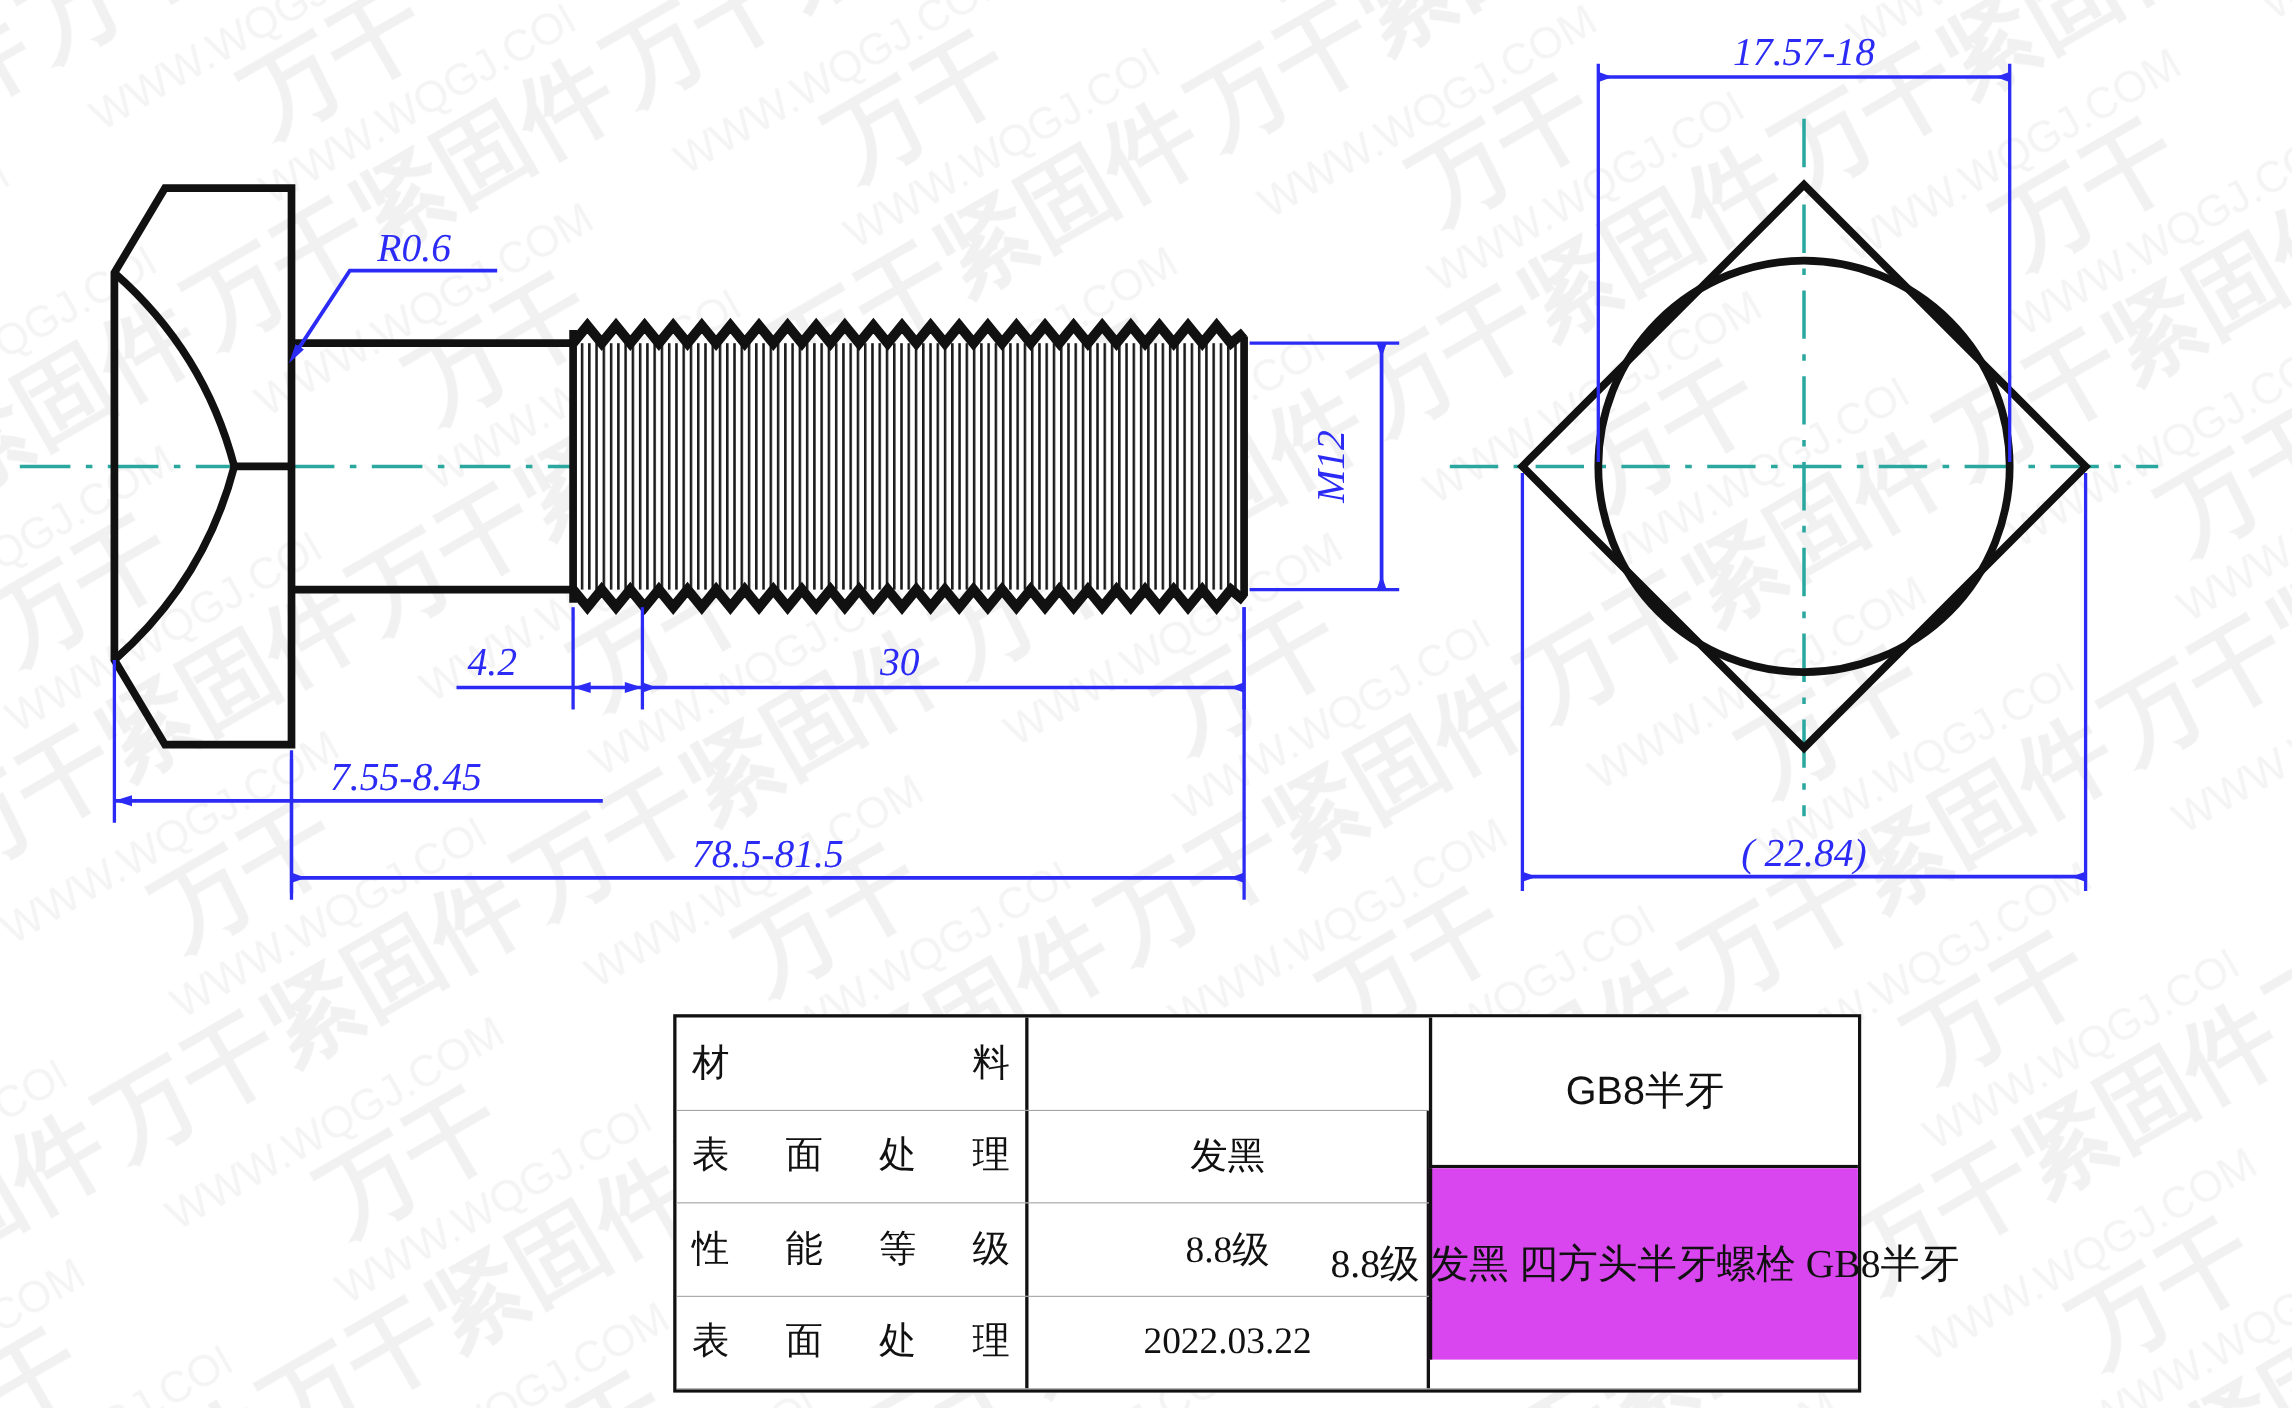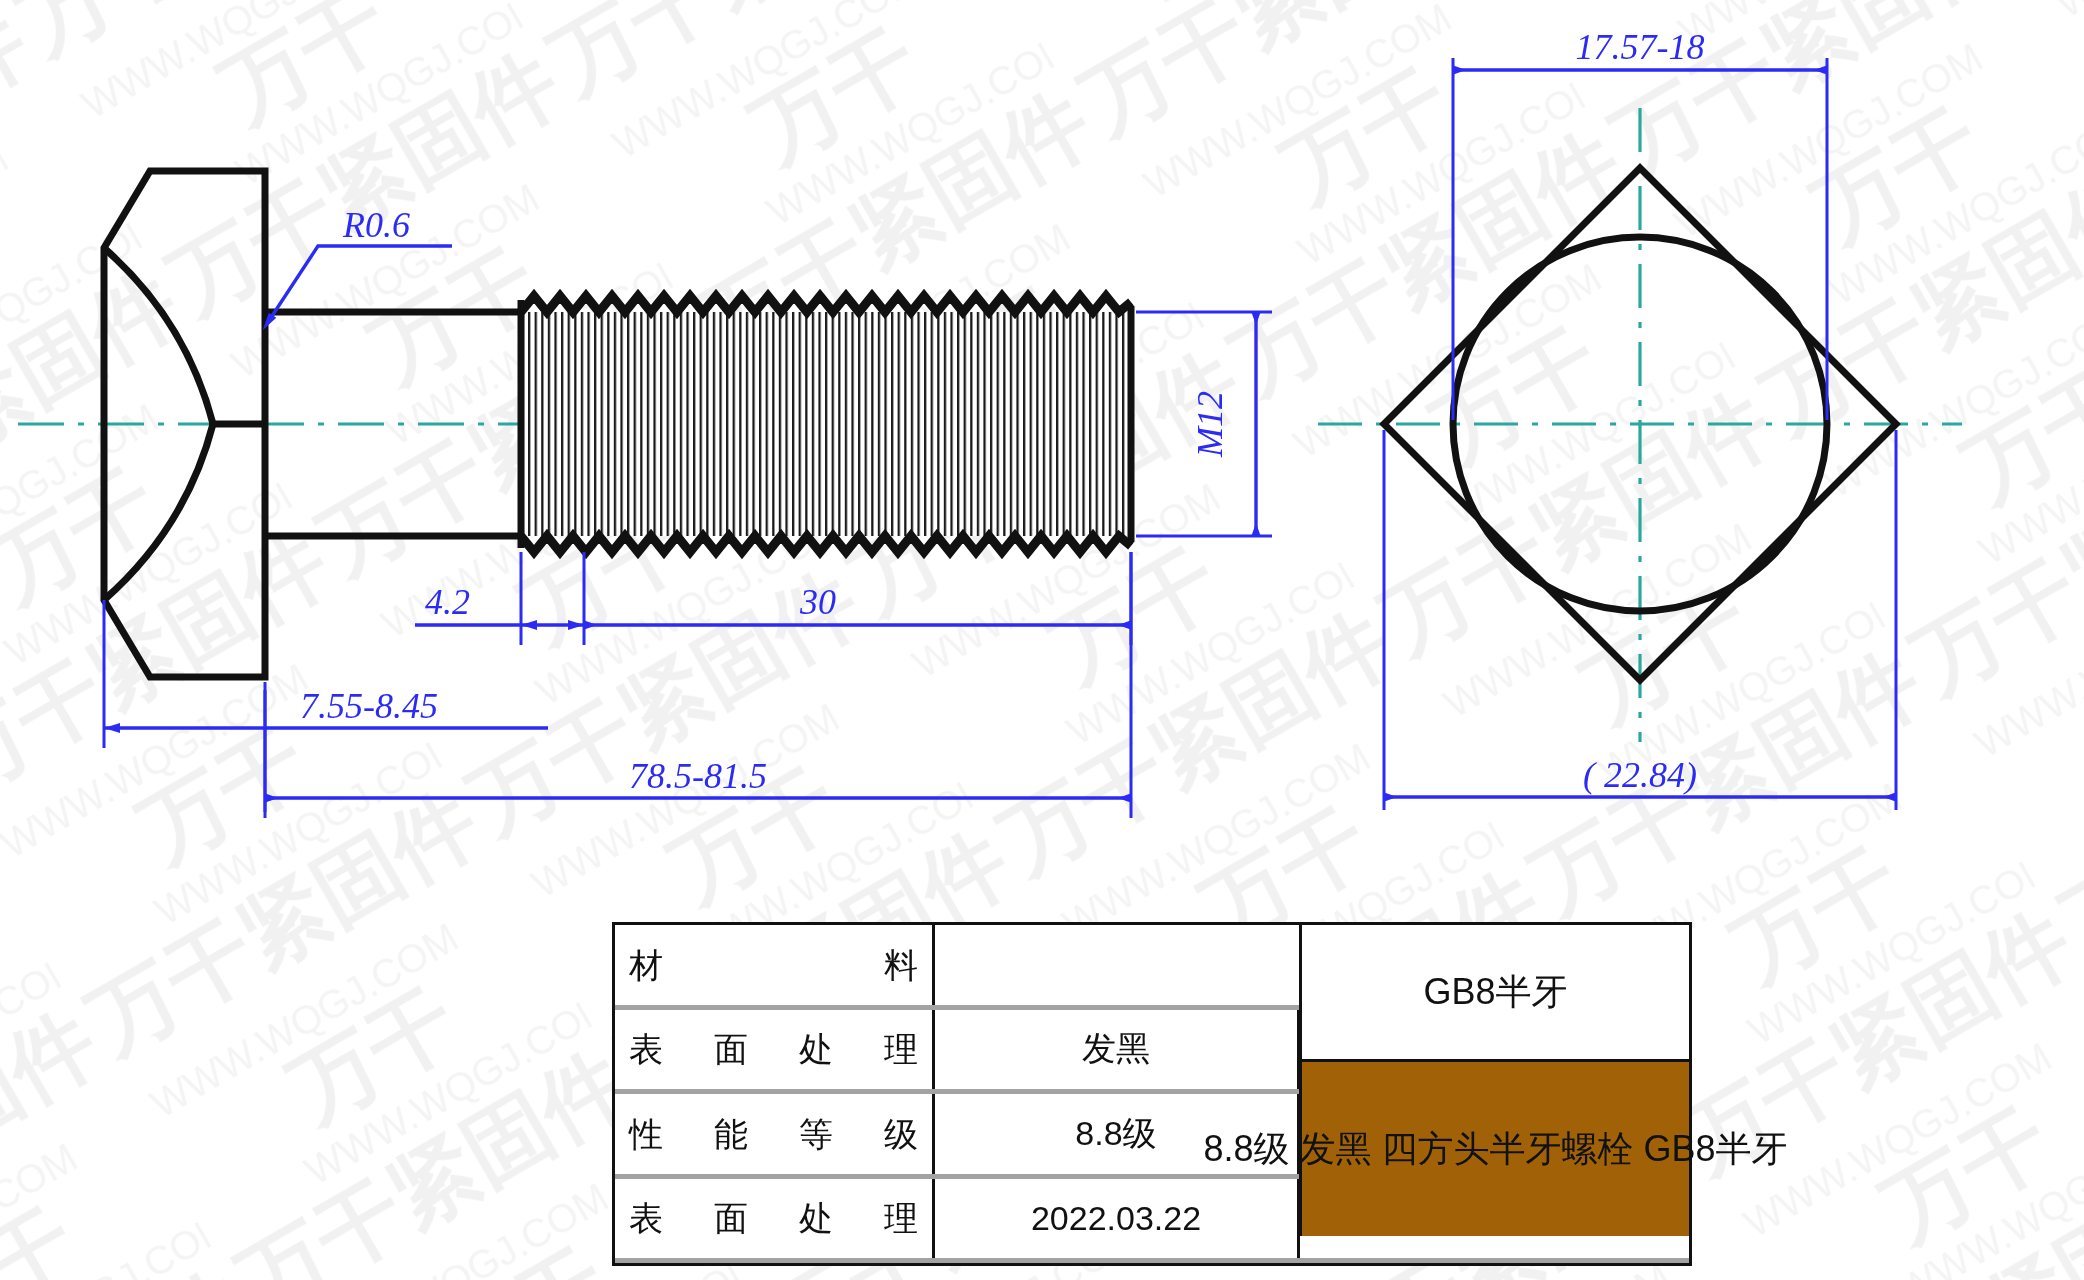--- a/index.html
+++ b/index.html
@@ -38,22 +38,23 @@
     height: 344px;
     z-index: 20;
     border: 3px solid #111111;
     background: #ffffff;
     display: flex;
     flex-direction: column;
   }
   .spec-row {
     display: flex;
     flex: 1 1 0;
-    border-bottom: 5px solid #a3a3a3;
+    border-bottom: 1px solid #a3a3a3;
     min-height: 0;
+    font-family: Liberation Serif, serif;
   }
   .spec-row:last-child { border-bottom: none; }
   .spec-label {
     width: 320px;
     border-right: 3px solid #111111;
     display: flex;
     align-items: center;
     padding: 0 14px;
     font-size: 34px;
     color: #111111;
@@ -108,22 +109,23 @@
     right: 0;
     top: 137px;
     width: 390px;
     height: 174px;
     border-left: 3px solid #111111;
     display: flex;
     align-items: center;
     justify-content: center;
     font-size: 36px;
     color: #111111;
-    background: #a16207;
-    white-space: nowrap;
+    background: #d946ef;
+    white-space: nowrap;
+    font-family: Liberation Serif, serif;
   }
   #merged-right {
     position: absolute;
     left: 690px;
     top: 0;
     right: 0;
     bottom: 0;
     pointer-events: none;
   }
   .dim-text {

